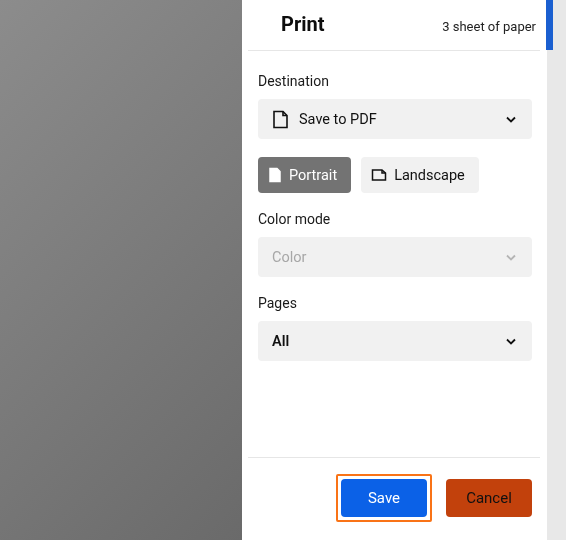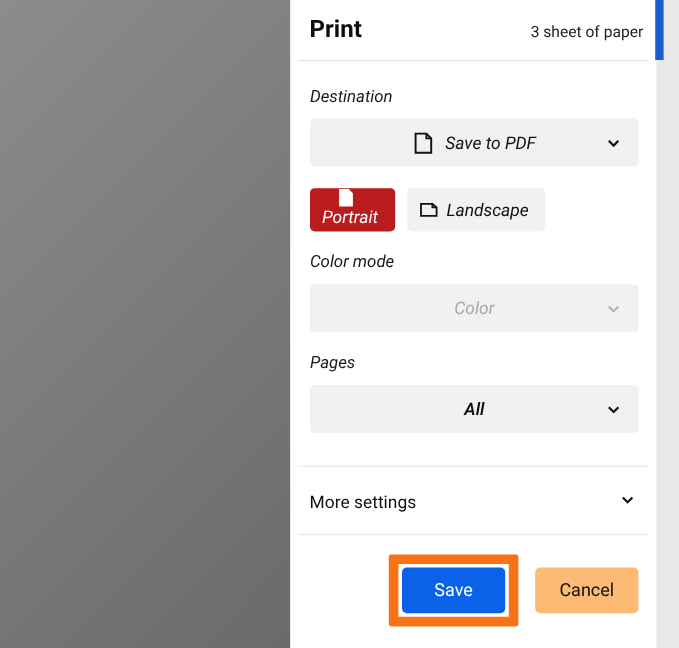--- a/index.html
+++ b/index.html
@@ -6,53 +6,53 @@
   body { width: 566px; height: 540px; overflow: hidden; background: #fff; position: relative; }
 
   .backdrop { position: absolute; left: 0; top: 0; width: 242px; height: 540px; background: linear-gradient(135deg, #8c8c8c 0%, #6a6a6a 100%); }
   .bd-left-white { position: absolute; left: 0; top: 0; width: 120px; height: 540px; background: #fff; }
   .right-edge { position: absolute; right: 0; top: 0; width: 19px; height: 540px; background: #e8e8e8; }
   .right-edge-blue { position: absolute; right: 13px; top: 0; width: 8px; height: 50px; background: #1a5fd0; }
 
   .panel { position: absolute; top: 0; left: 242px; width: 304px; height: 540px; background: #fff; display: flex; flex-direction: column; padding: 0 6px; }
 
   .header { display: flex; justify-content: space-between; align-items: baseline; padding: 12px 4px 14px 10px; border-bottom: 1px solid #e6e6e6; }
-  .title { font-size: 20px; font-weight: 700; color: #0d0d0d; }
+  .title { font-size: 20px; font-weight: 700; color: #0d0d0d; margin-left: 23px; }
   .sheet-count { font-size: 13px; color: #222; }
 
   .scroll { flex: 1; overflow-y: auto; padding: 4px 8px 0 10px; }
   .scroll::-webkit-scrollbar { width: 4px; }
   .scroll::-webkit-scrollbar-thumb { background: #bfbfbf; border-radius: 2px; }
 
-  .section { margin-top: 18px; font-style: italic; }
+  .section { margin-top: 18px; }
   .section-label { font-size: 14px; color: #1a1a1a; margin-bottom: 10px; display: block; }
 
-  .select { position: relative; width: 100%; height: 40px; background: #f1f1f1; border-radius: 4px; display: flex; align-items: center; padding: 0 14px; cursor: pointer; justify-content: center; }
+  .select { position: relative; width: 100%; height: 40px; background: #f1f1f1; border-radius: 4px; display: flex; align-items: center; padding: 0 14px; cursor: pointer; }
   .select .val { font-size: 14.5px; color: #111; }
   .select.disabled .val { color: #a7a7a7; }
   .select .icon { margin-right: 10px; display: inline-flex; }
   .select .chev { position: absolute; right: 14px; top: 50%; transform: translateY(-50%); display: inline-flex; }
   .select.disabled .chev svg { stroke: #b5b5b5; }
 
   .toggle-row { display: flex; gap: 10px; }
   .toggle { height: 36px; border-radius: 4px; display: inline-flex; align-items: center; padding: 0 14px 0 10px; font-size: 14.5px; cursor: pointer; }
   .toggle .icon { margin-right: 7px; display: inline-flex; }
-  .toggle.active { background: #b91c1c; color: #fff; flex-direction: column; }
+  .toggle.active { background: #737373; color: #fff; }
   .toggle.active svg { stroke: #fff; fill: #fff; }
   .toggle.inactive { background: #f1f1f1; color: #111; }
   .toggle.inactive svg { stroke: #111; }
 
   .more-sep { border-top: 1px solid #e6e6e6; margin-top: 28px; }
   .more { display: flex; justify-content: space-between; align-items: center; padding: 20px 10px 18px 10px; border-bottom: 1px solid #e6e6e6; cursor: pointer; font-size: 14.5px; color: #111; }
 
   .footer { display: flex; justify-content: flex-end; gap: 14px; padding: 16px 8px 18px 8px; align-items: center; }
   .btn { height: 38px; min-width: 86px; border-radius: 4px; display: inline-flex; align-items: center; justify-content: center; font-size: 15px; cursor: pointer; border: none; }
   .btn.primary { background: #0b61e7; color: #fff; }
-  .btn.secondary { background: #fdba74; color: #111; }
-  .highlight-box { border: 8px solid #f97316; padding: 3px; border-radius: 2px; display: inline-flex; }
+  .btn.secondary { background: #c2410c; color: #111; }
+  .highlight-box { border: 2px solid #f97316; padding: 3px; border-radius: 2px; display: inline-flex; }
 </style>
 </head>
 <body>
 
 <div class="bd-left-white"></div>
 <div class="backdrop"></div>
 <div class="right-edge"></div>
 <div class="right-edge-blue"></div>
 
 <div class="panel">
@@ -124,28 +124,20 @@
           <svg width="14" height="14" viewBox="0 0 14 14" fill="none" stroke="#111" stroke-width="1.8">
               <path d="M3 5.5 L7 9.5 L11 5.5"></path>
             </svg>
         </span>
       </div>
     </div>
 
   </div>
 
   <div class="more-sep"></div>
-  <div class="more">
-    <span>More settings</span>
-    <span>
-      <svg width="14" height="14" viewBox="0 0 14 14" fill="none" stroke="#111" stroke-width="1.8">
-          <path d="M3 5.5 L7 9.5 L11 5.5"></path>
-        </svg>
-    </span>
-  </div>
 
   <div class="footer">
     <span class="highlight-box">
       <button class="btn primary">Save</button>
     </span>
     <button class="btn secondary">Cancel</button>
   </div>
 
 </div>
 

